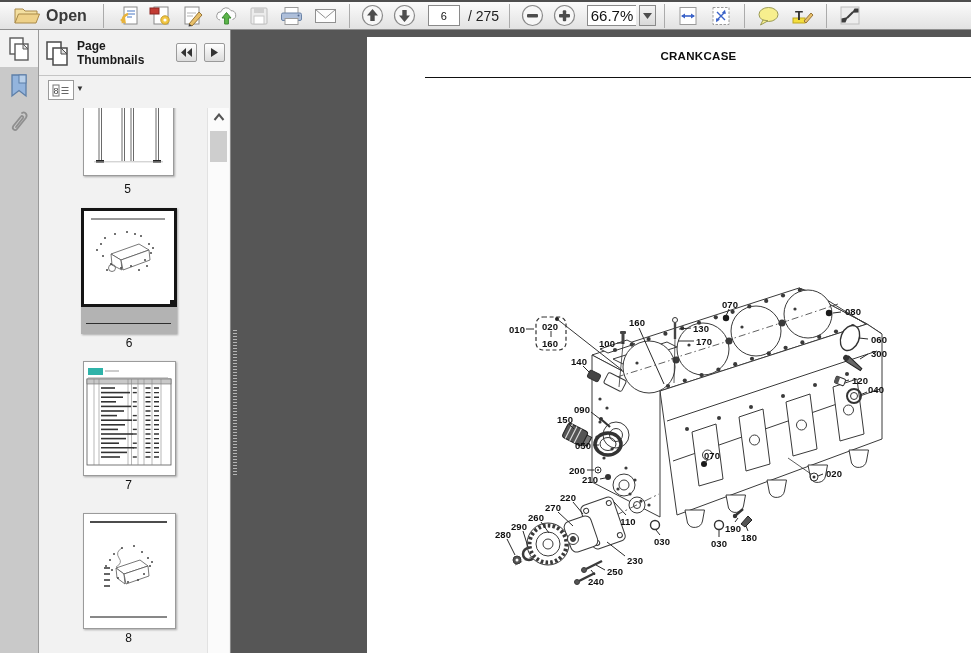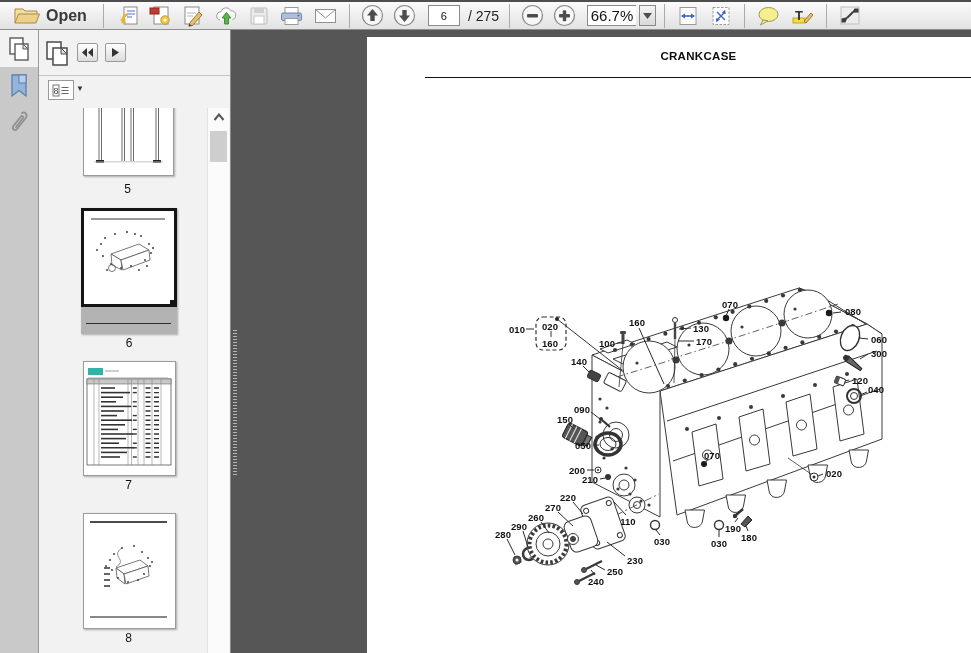--- a/index.html
+++ b/index.html
@@ -235,20 +235,21 @@
     </div>
   </div>
 
   <div class="panel">
     <div class="panel-header">
       <svg width="26" height="28" viewBox="0 0 26 28">
         <rect x="3" y="3" width="14" height="17" fill="#fff" stroke="#4a4a4a" stroke-width="1.5"></rect>
         <rect x="9" y="9" width="14" height="17" fill="#fff" stroke="#4a4a4a" stroke-width="1.5"></rect>
         <polygon points="17,9 23,15 17,15" fill="#ddd" stroke="#4a4a4a"></polygon>
       </svg>
+      <div class="panel-title">Page Thumbnails</div>
       <div class="hdr-btn">
         <svg width="12" height="9" viewBox="0 0 12 9">
           <polygon points="5,0 5,9 0,4.5" fill="#333"></polygon>
             <polygon points="11,0 11,9 6,4.5" fill="#333"></polygon>
         </svg>
       </div>
       <div class="hdr-btn">
         <svg width="7" height="9" viewBox="0 0 7 9">
           <polygon points="0,0 7,4.5 0,9" fill="#333"></polygon>
         </svg>

